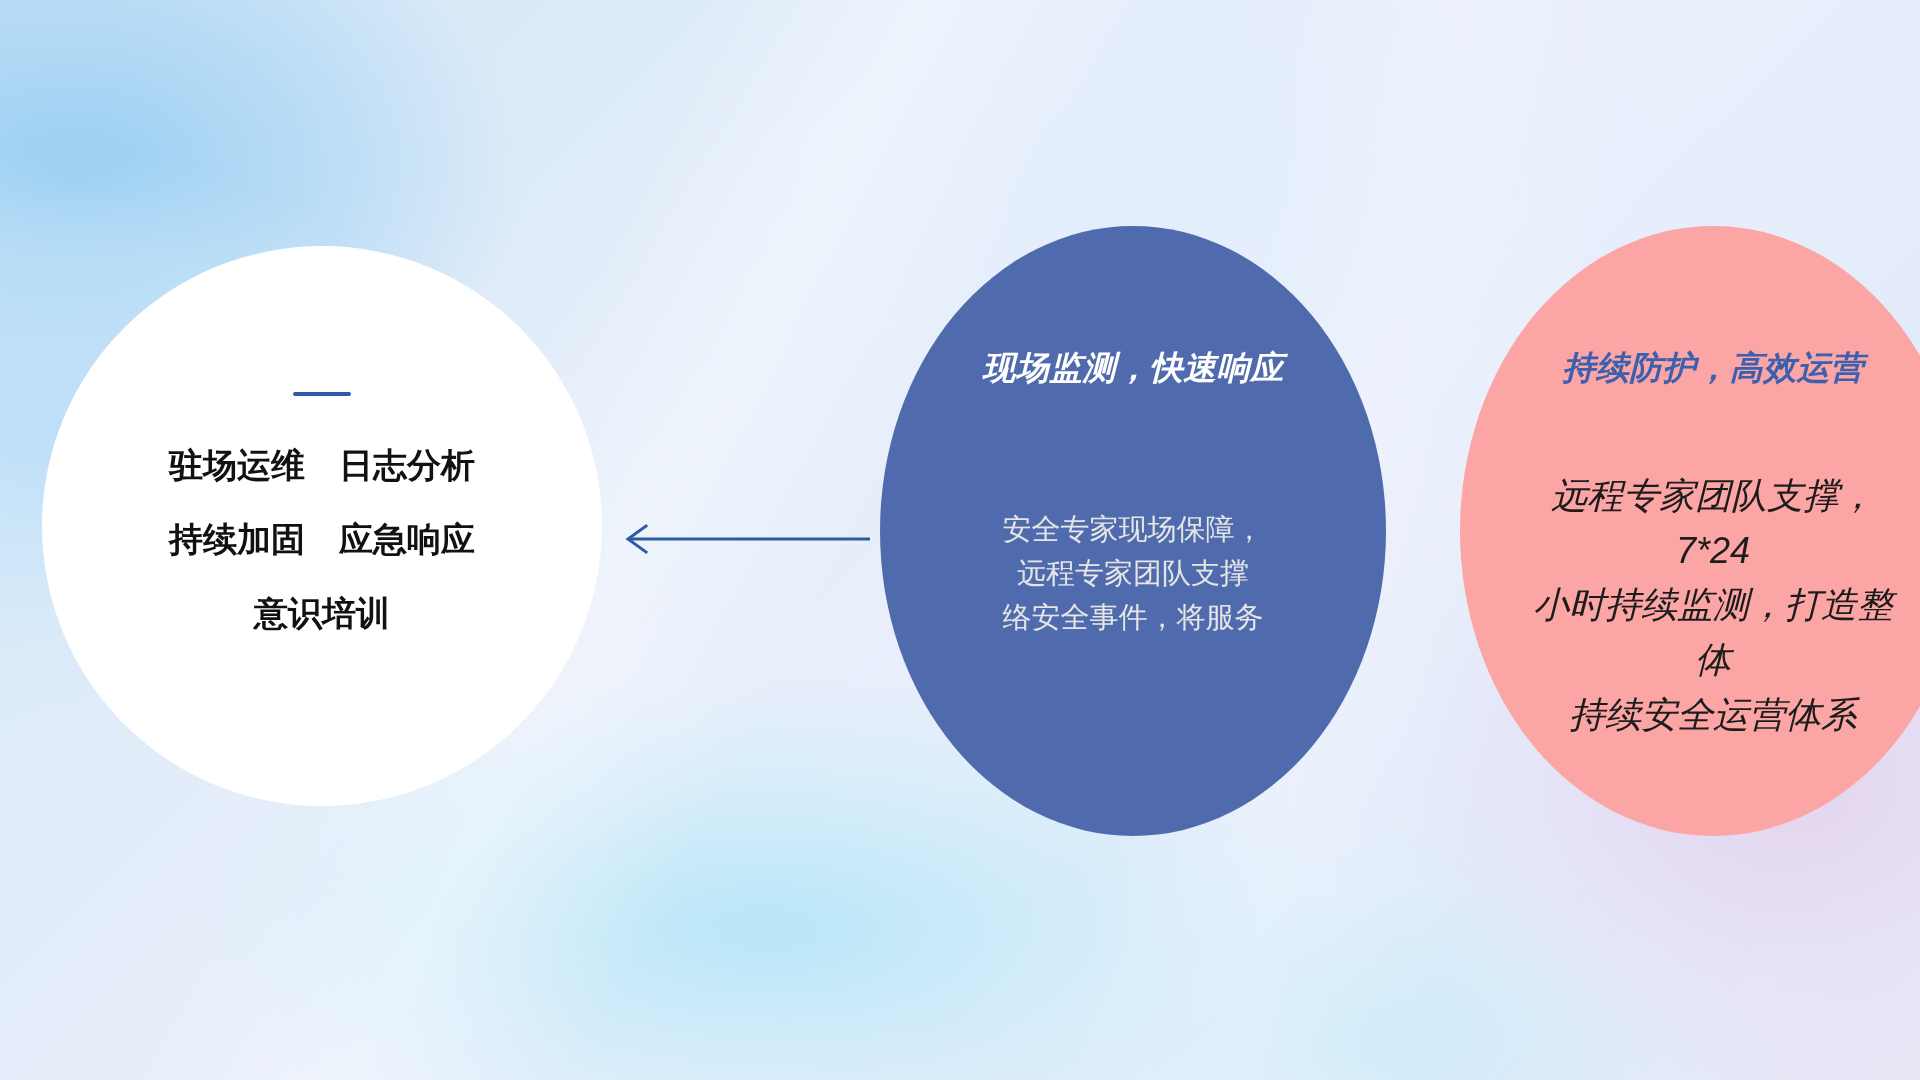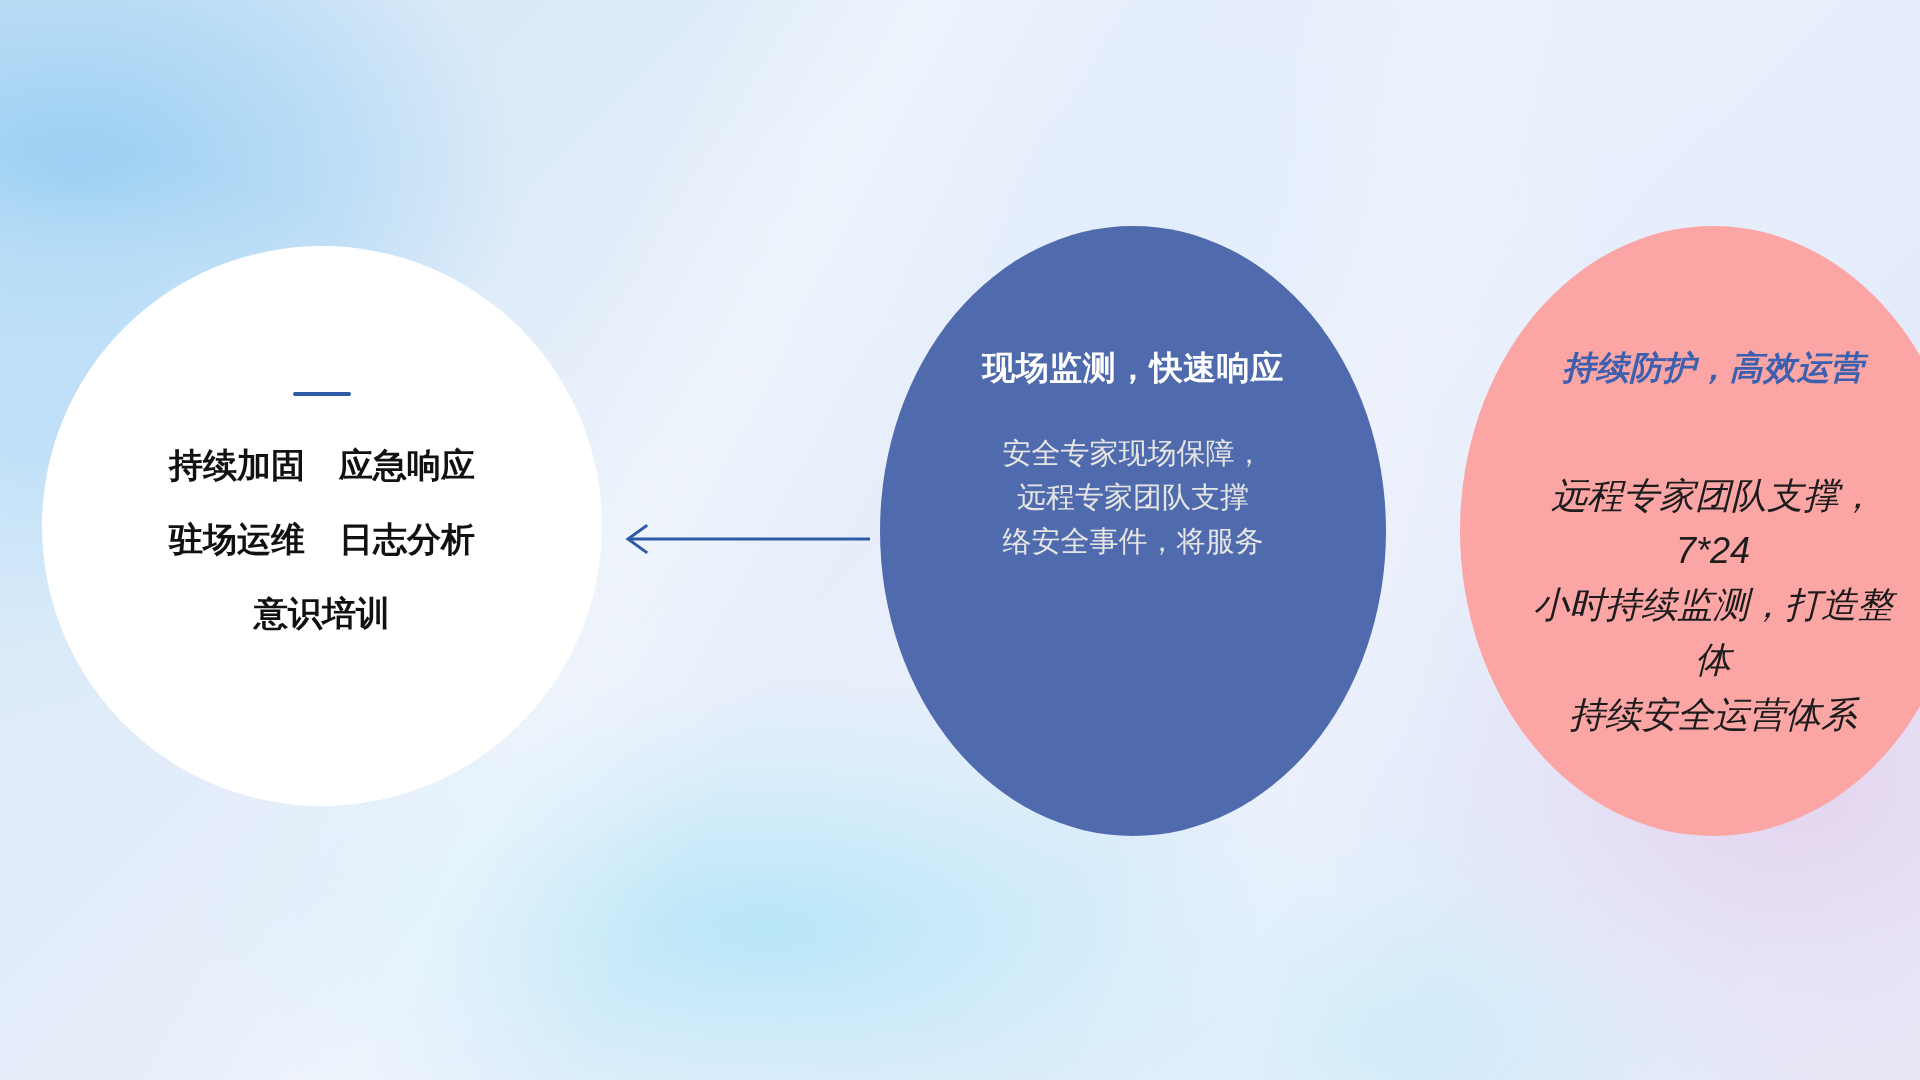--- a/index.html
+++ b/index.html
@@ -147,21 +147,22 @@
   }
   .left-line:last-child { margin-bottom: 2px; }
 
   
   .mid-title {
     color: #ffffff;
     font-weight: bold;
     font-size: 33px;
     letter-spacing: 0.5px;
     white-space: nowrap;
-    margin-bottom: 40px;
+    margin-bottom: 116px;
+    font-style: italic;
   }
   .mid-body {
     color: #e5e5e5;
     font-size: 29px;
     line-height: 1.52;
     text-align: center;
     width: 330px;
   }
 
   
@@ -202,22 +203,22 @@
   <div class="bg-layer bg-blob-b"></div>
   <div class="bg-layer bg-blob-c"></div>
   <div class="bg-layer bg-blob-e"></div>
   <div class="bg-layer bg-blob-d"></div>
   <div class="bg-layer bg-streak"></div>
   <div class="bg-layer bg-streak2"></div>
 
   <div class="circle" id="circle-left">
     <div class="rule"></div>
     <div class="left-lines">
+      <div class="left-line">驻场运维　日志分析</div>
       <div class="left-line">持续加固　应急响应</div>
-      <div class="left-line">驻场运维　日志分析</div>
       <div class="left-line">意识培训</div>
     </div>
   </div>
 
   <div id="arrow">
     <svg width="260" height="34" viewBox="0 0 260 34">
       <line x1="18" y1="17" x2="258" y2="17" stroke="#2f5ba6" stroke-width="3"></line>
       <polyline points="34,4 16,17 34,30" fill="none" stroke="#2f5ba6" stroke-width="3" stroke-linecap="square" stroke-linejoin="miter"></polyline>
     </svg>
   </div>

